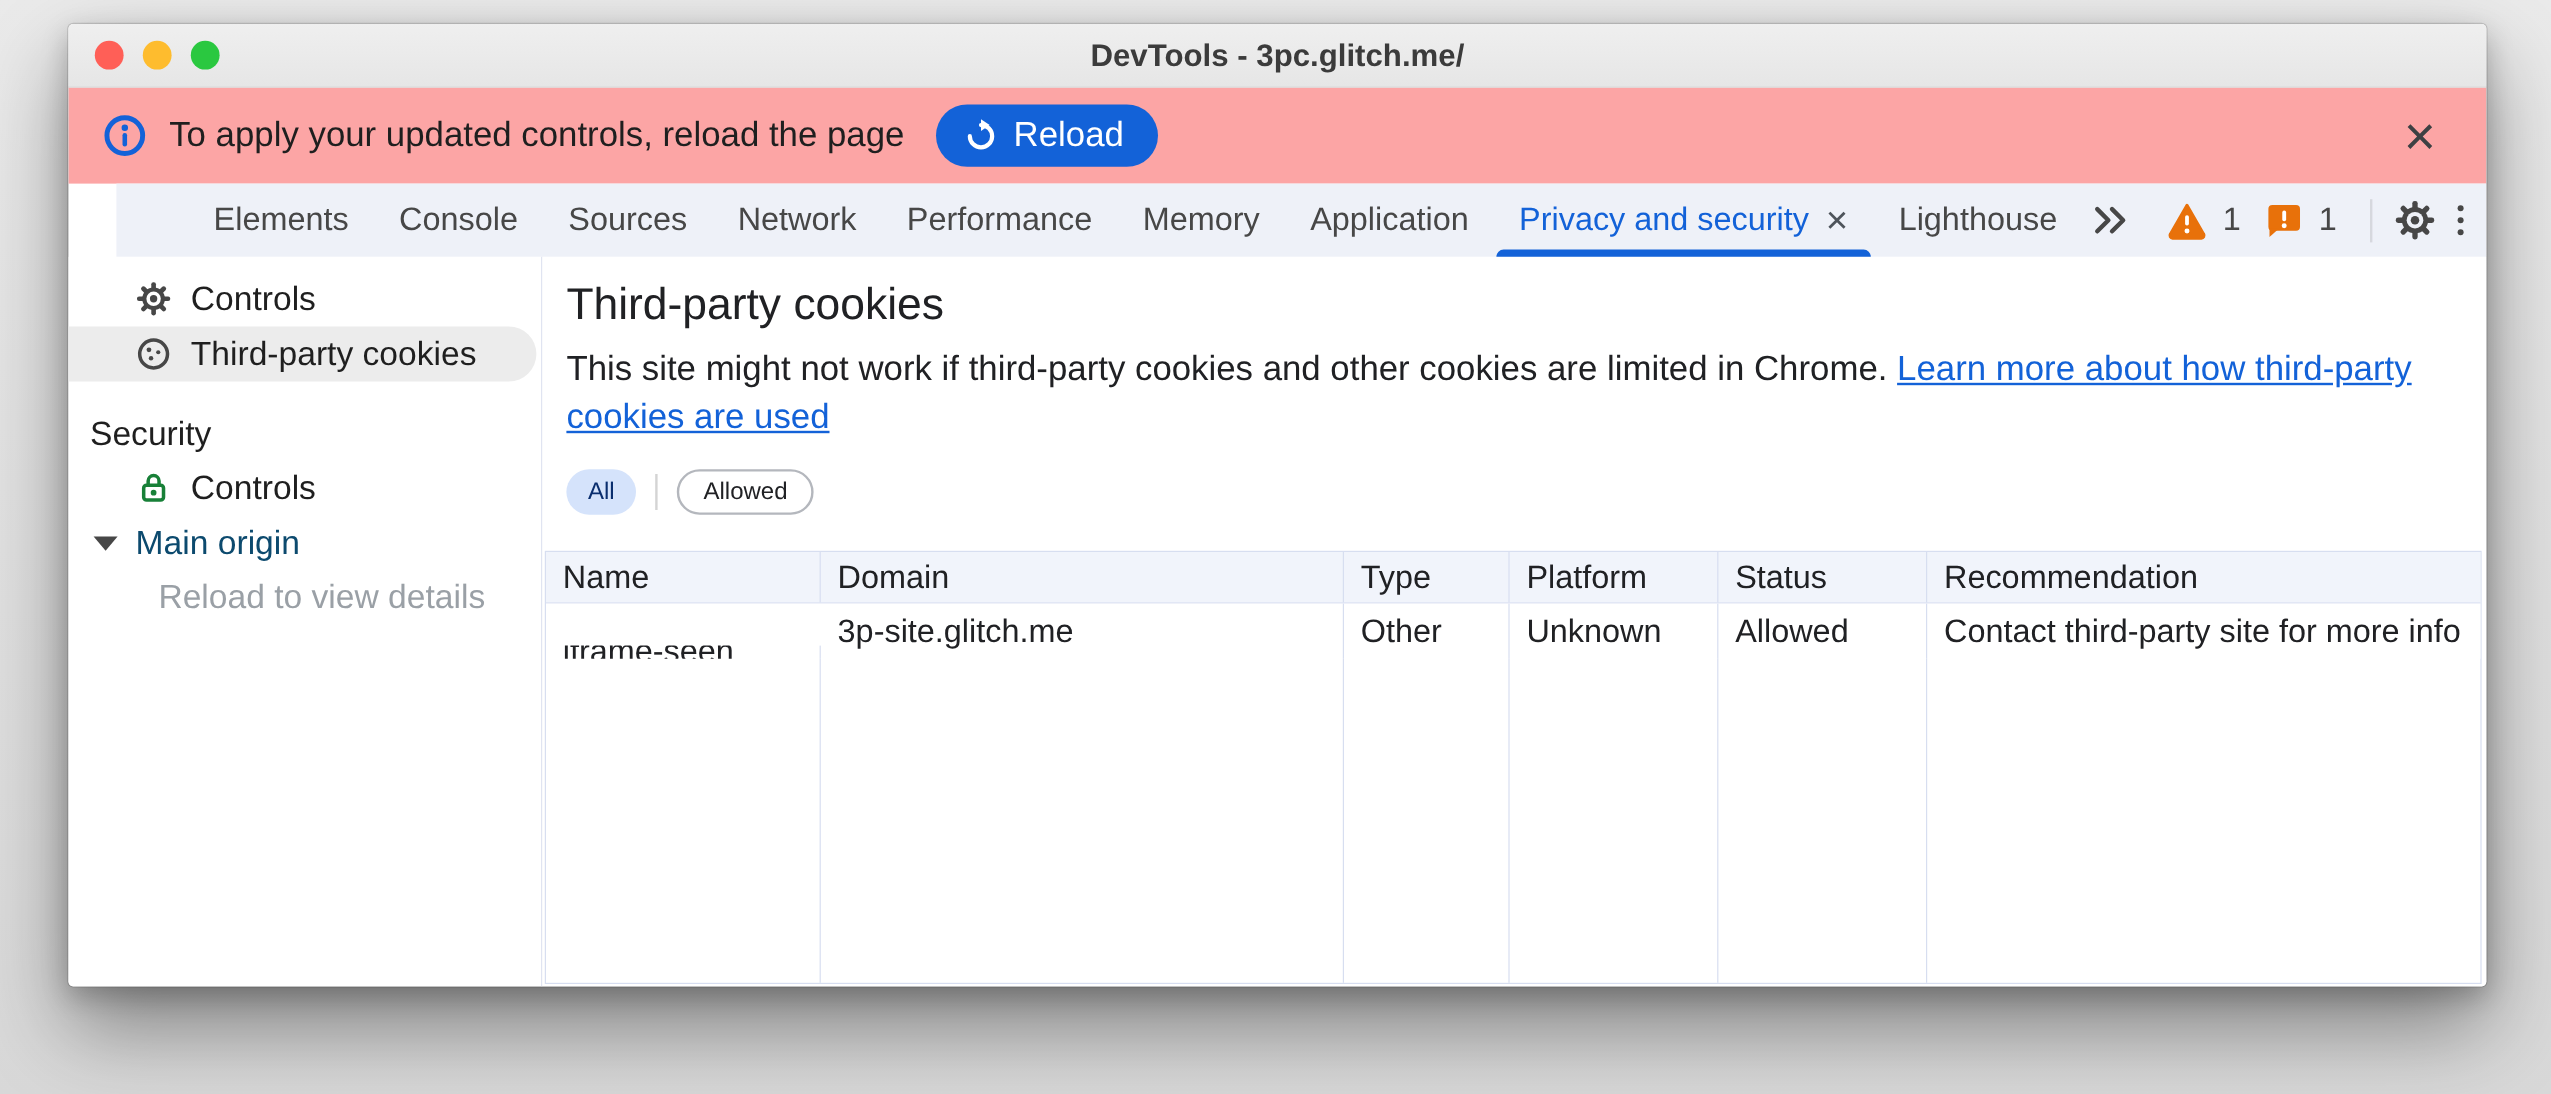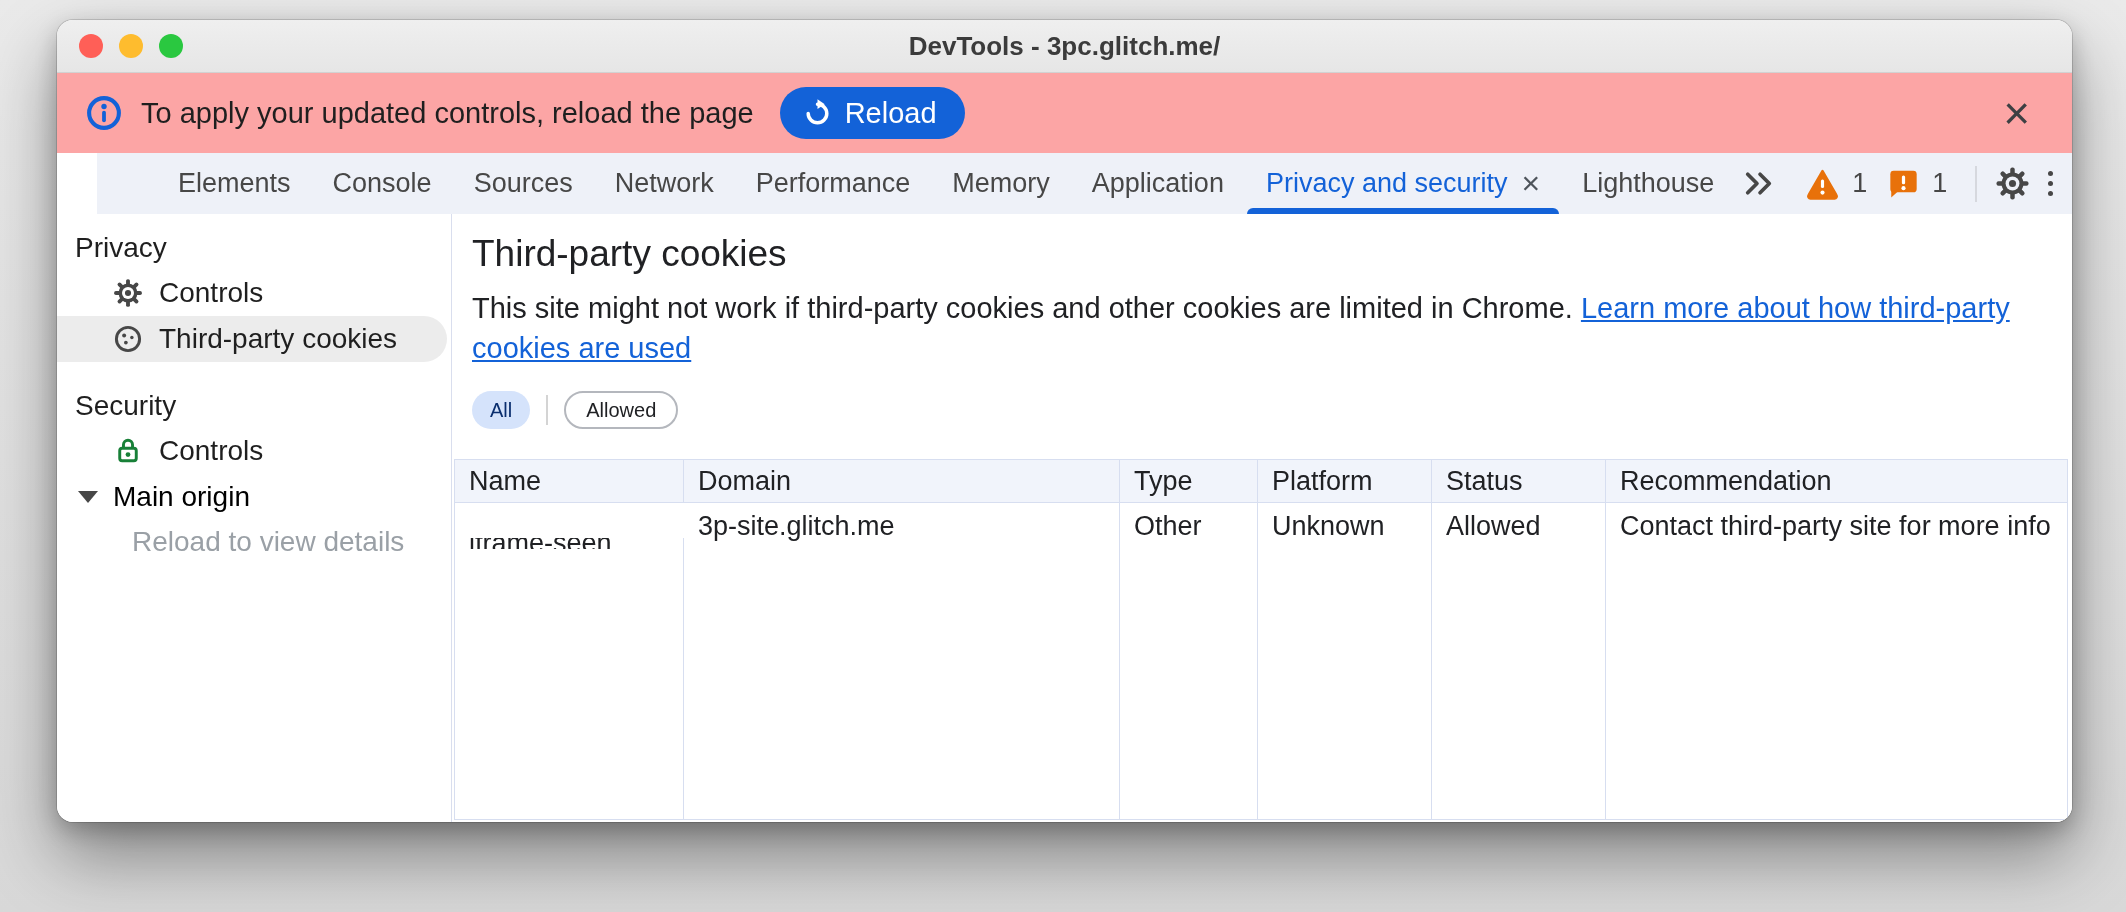--- a/index.html
+++ b/index.html
@@ -1,19 +1,19 @@
 <!DOCTYPE html>
 <html style="--accent-blue: #1362d8; --tab-bar-bg: #eef1f8; --warning-orange: #e8710a; --lock-green: #188038; --chip-selected-bg: #d5e3fb; --chip-selected-text: #0a2e6e; --grid-border: #d7def0; --grid-header-bg: #f1f4fb; --selected-item-bg: #ececec; --traffic-red: #ff5f57; --traffic-yellow: #febc2e; --traffic-green: #2ac840;"><head>
 <meta charset="utf-8">
 <style>
   html,body{margin:0;padding:0;}
   body{font-family:"Liberation Sans",sans-serif;-webkit-font-smoothing:antialiased;}
   .stage{position:relative;width:2126px;height:912px;background:linear-gradient(#eaeaea,#d8d8d8);overflow:hidden;}
 
-  .window{position:absolute;left:57px;top:20px;width:2015px;height:802px;background:#fff;border-radius:16px;
+  .window{position:absolute;left:57px;top:20px;width:2015px;height:802px;background:#fff;border-radius:4px;
     box-shadow:0 34px 70px rgba(0,0,0,.40),0 8px 22px rgba(0,0,0,.22),0 0 0 1px rgba(0,0,0,.14);
     overflow:hidden;display:flex;flex-direction:column;}
 
   
   .titlebar{flex:none;height:52px;background:linear-gradient(#efefef,#e6e6e6);border-bottom:1px solid #d2d2d2;
     position:relative;display:flex;align-items:center;}
   .lights{display:flex;gap:16px;margin-left:22px;}
   .light{width:24px;height:24px;border-radius:50%;}
   .light.red{background:var(--traffic-red,#ff5f57);}
   .light.yellow{background:var(--traffic-yellow,#febc2e);}
@@ -46,21 +46,21 @@
 
   
   .wbody{flex:1;display:flex;min-height:0;}
   .sidebar{flex:none;width:395px;background:#fff;border-right:1.5px solid #d9deee;padding-top:12px;box-sizing:border-box;}
   .section-title{height:44px;display:flex;align-items:center;padding-left:18px;font-size:28px;color:#1f1f1f;}
   .side-item{height:46px;width:390px;box-sizing:border-box;display:flex;align-items:center;padding-left:55px;gap:15px;
     font-size:28px;color:#1f1f1f;cursor:pointer;}
   .side-item.selected{background:var(--selected-item-bg,#ececec);border-radius:0 23px 23px 0;}
   .side-ic{width:32px;height:32px;flex:none;display:flex;}
   .section + .section{margin-top:22px;}
-  .tree-row{height:46px;display:flex;align-items:center;padding-left:21px;gap:15px;font-size:28px;color:#000000;cursor:pointer;}
+  .tree-row{height:46px;display:flex;align-items:center;padding-left:21px;gap:15px;font-size:28px;color:#0c4a6e;cursor:pointer;}
   .tri-down{width:0;height:0;border-left:10px solid transparent;border-right:10px solid transparent;border-top:12px solid #474747;}
   .tree-note{height:44px;display:flex;align-items:center;padding-left:75px;font-size:28px;color:#9aa0a6;}
 
   .content{flex:1;min-width:0;display:flex;flex-direction:column;padding:0 4px 2px 2px;background:#fff;}
   .page-title{margin:16px 0 0 18px;font-size:37px;line-height:48px;font-weight:500;color:#202124;}
   .page-desc{margin:10px 0 0 18px;font-size:29px;line-height:40px;color:#202124;}
   .page-desc a{color:var(--accent-blue,#1362d8);text-decoration:underline;cursor:pointer;}
   .filters{margin:22px 0 0 18px;height:40px;display:flex;align-items:center;}
   .chip{height:38px;display:flex;align-items:center;border-radius:999px;font-size:20px;cursor:pointer;box-sizing:border-box;}
   .chip.on{background:var(--chip-selected-bg,#d5e3fb);color:var(--chip-selected-text,#0a2e6e);font-weight:500;padding:0 18px;}
@@ -201,21 +201,20 @@
             <i></i>
             <i></i>
             <i></i>
           </span>
       </div>
     </div>
 
     <div class="wbody">
       <div class="sidebar" id="sidebar">
           <div class="section">
-            <div class="section-title">Privacy</div>
             <div class="side-item">
               <span class="side-ic">
                 <svg viewBox="0 0 24 24" width="100%" height="100%">
                   <g fill="#474747">
 <rect x="10.55" y="1.6" width="2.9" height="20.8" rx="1.3"></rect>
 <rect x="10.55" y="1.6" width="2.9" height="20.8" rx="1.3" transform="rotate(45 12 12)"></rect>
 <rect x="10.55" y="1.6" width="2.9" height="20.8" rx="1.3" transform="rotate(90 12 12)"></rect>
 <rect x="10.55" y="1.6" width="2.9" height="20.8" rx="1.3" transform="rotate(135 12 12)"></rect>
 <circle cx="12" cy="12" r="7.1"></circle>
                   </g>

